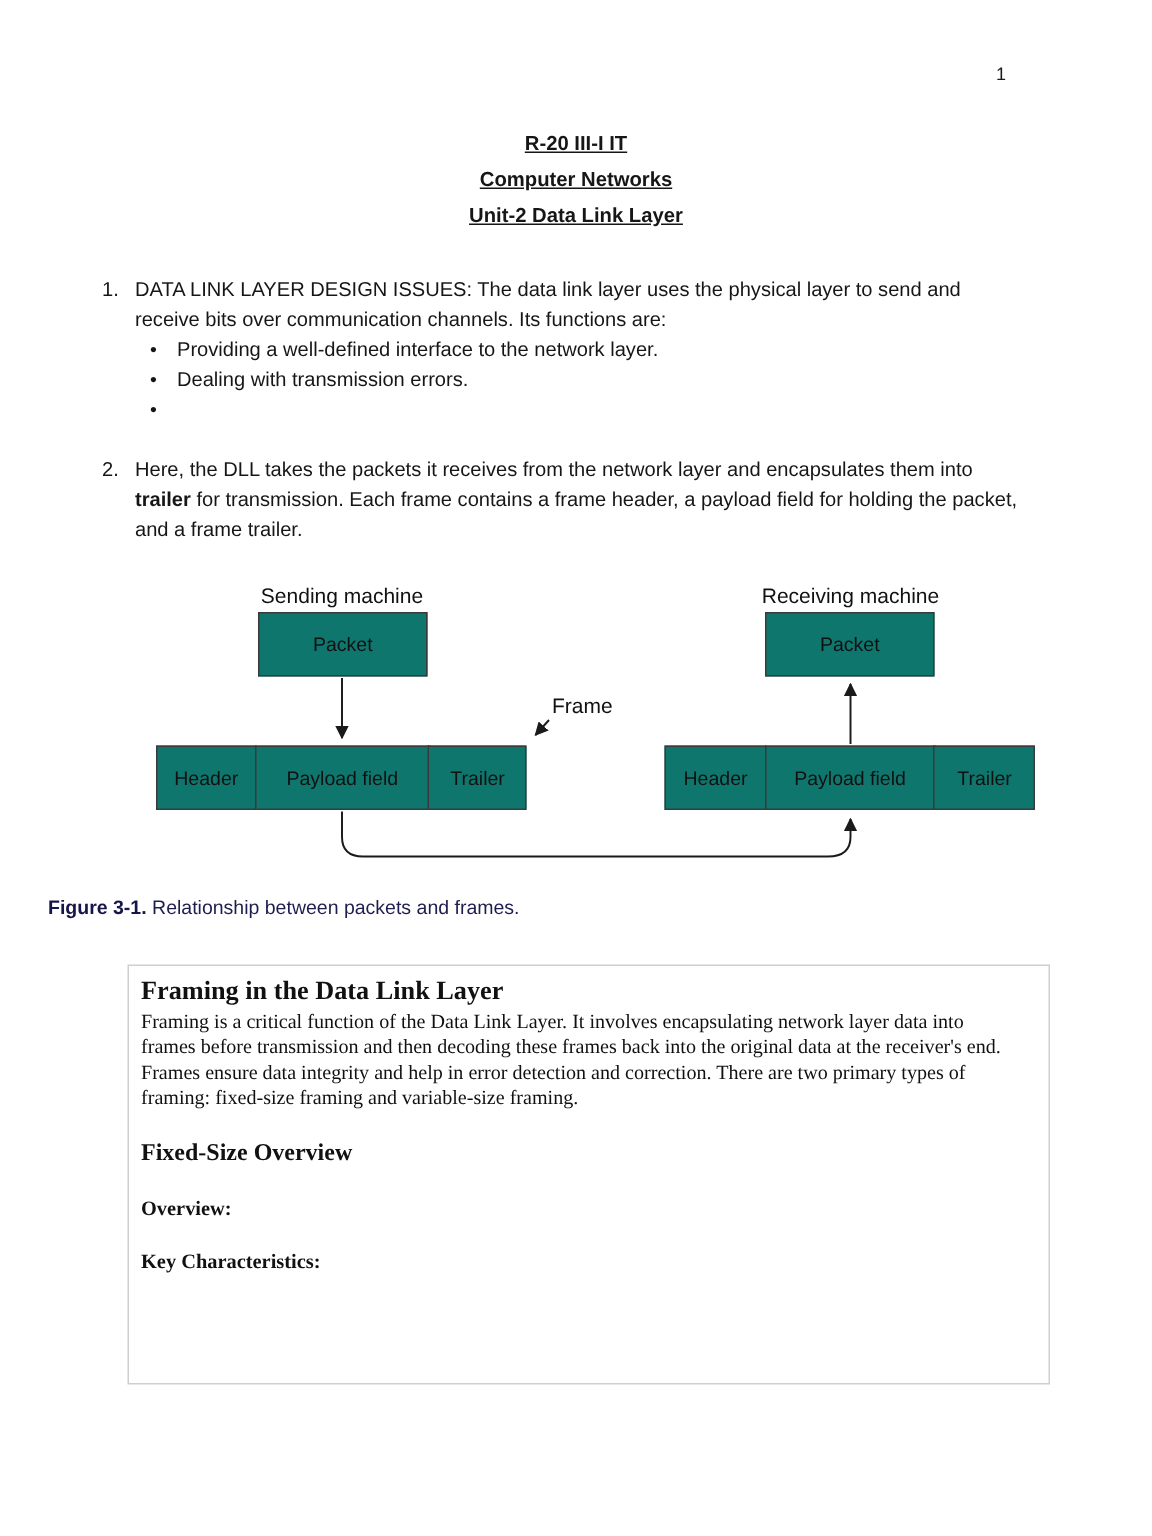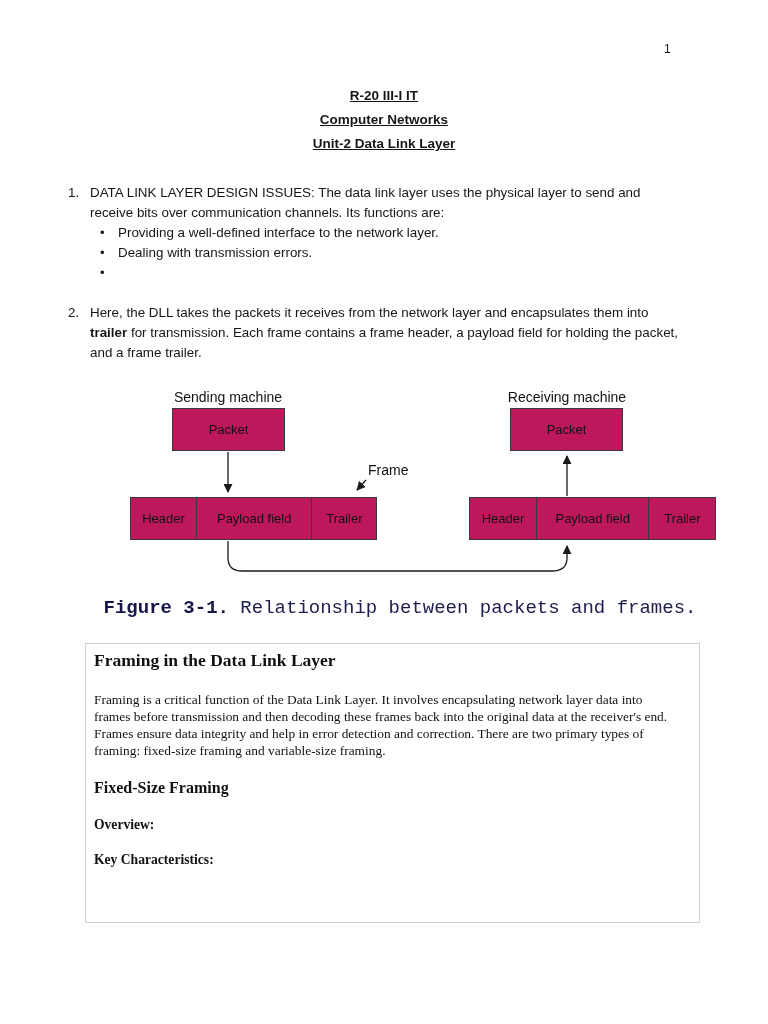--- a/index.html
+++ b/index.html
@@ -29,43 +29,43 @@
   .b-row { display:flex; }
   .b-dot { width:20px; flex:none; padding-left:2px; font-size:13px; }
   .item2 { margin-top:20px; }
   b.inline { font-weight:bold; }
 
   
   .dg-label { font-size:14px; text-align:center; color:#111; }
   .dg-box {
     border:1.3px solid #3a3a3a;
     display:flex; align-items:center; justify-content:center;
-    font-size:13px; color:#111; background:#be185d;
+    font-size:13px; color:#111; background:#0f766e;
   }
-  .frame-row { display:flex;margin-left:26px; }
+  .frame-row { display:flex; }
   .frame-row .dg-box + .dg-box { margin-left:-1.3px; }
   svg.overlay { position:absolute; left:0; top:0; width:768px; height:1024px; pointer-events:none; }
 
   
   .caption {
-    left:32px; top:597px; width:736px; text-align:center;
-    font-family:Liberation Mono, monospace; font-size:19px; color:#1e1e4e;
+    left:32px; top:597px; width:736px; text-align:left;
+    font-family:Liberation Sans, sans-serif; font-size:13px; color:#1e1e4e;
   }
   .caption .cap-bold { font-weight:bold; color:#15154a; }
 
   
   .framing-box {
     left:85px; top:643px; width:615px; height:280px;
     border:1px solid #cfcfcf;
     padding:3px 20px 0 8px;
     font-family:"Liberation Serif", serif;
     color:#111;
   }
   .framing-box h1 { font-size:17.5px; font-weight:bold; line-height:22px; margin:2px 0 0 0; }
-  .framing-box .para { font-size:13.4px; line-height:17px; margin-top:20px; }
+  .framing-box .para { font-size:13.4px; line-height:17px; margin-top:1px; }
   .framing-box h2 { font-size:16px; font-weight:bold; line-height:20px; margin-top:19px; }
   .framing-box .sub-label { font-size:13.6px; font-weight:bold; line-height:17px; margin-top:18px; }
   .framing-box .para2 { font-size:13.4px; line-height:17px; margin-top:15px; }
 </style>
 </head>
 <body>
 
 <div class="abs page-num">1</div>
 
 <div class="abs title-block">
@@ -130,16 +130,16 @@
   <path d="M 228 541 L 228 558 Q 228 571 242 571 L 552 571 Q 567 571 567 558 L 567 546" stroke="#1a1a1a" stroke-width="1.3" fill="none" marker-end="url(#arr)"></path>
 </svg>
 
 <div class="abs caption">
   <span class="cap-bold">Figure 3-1.</span><span>  Relationship between packets and frames.</span>
 </div>
 
 <div class="abs framing-box">
   <h1>Framing in the Data Link Layer</h1>
   <div class="para">Framing is a critical function of the Data Link Layer. It involves encapsulating network layer data into frames before transmission and then decoding these frames back into the original data at the receiver's end. Frames ensure data integrity and help in error detection and correction. There are two primary types of framing: fixed-size framing and variable-size framing.</div>
-  <h2>Fixed-Size Framing</h2>
+  <h2>Fixed-Size Overview</h2>
   <div class="sub-label">Overview:</div>
   <div class="sub-label">Key Characteristics:</div>
 </div>
 
 </body></html>

